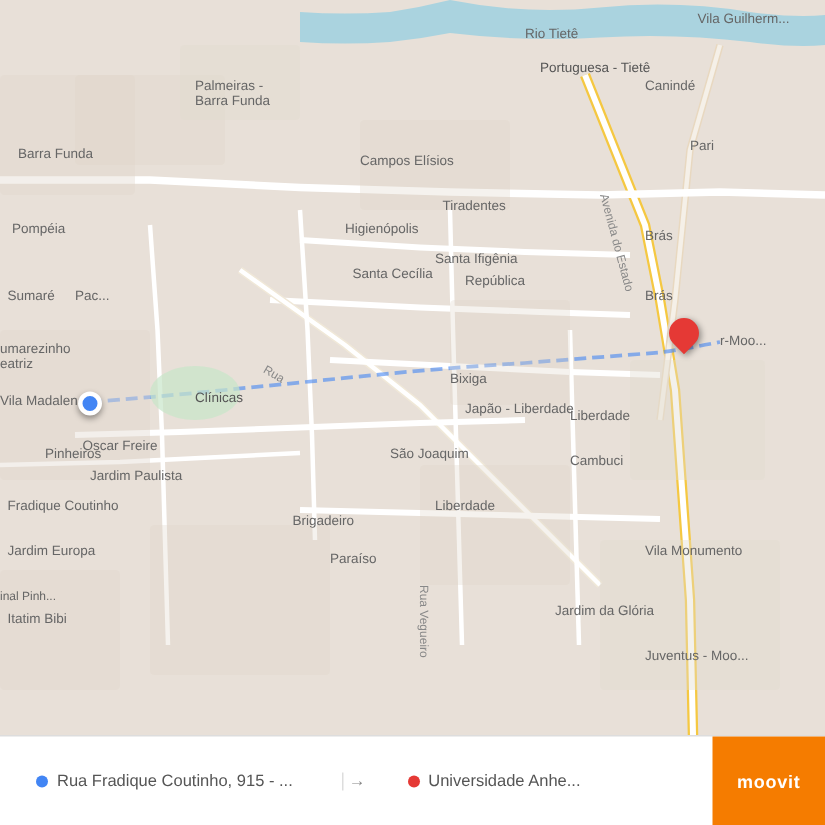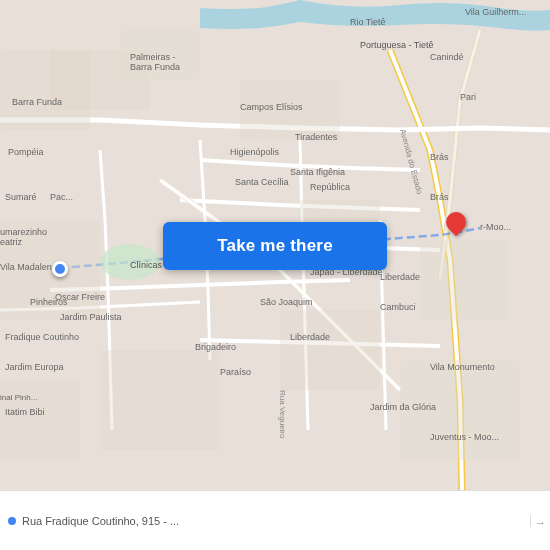--- a/index.html
+++ b/index.html
@@ -96,21 +96,21 @@
       align-items: center;
       border-top: 1px solid #ddd;
       padding: 0 0;
     }
 
     .bottom-section {
       flex: 1;
       display: flex;
       flex-direction: column;
       justify-content: center;
-      padding: 0 8px;
+      padding: 0 24px;
       overflow: hidden;
     }
 
     .bottom-section.left {
       border-right: 1px solid #ddd;
     }
 
     .bottom-label {
       font-size: 11px;
       color: #555;
@@ -289,28 +289,36 @@
 
       <text x="0" y="400" font-size="8" fill="#666" font-family="Arial">inal Pinh...</text>
     </svg>
 
     <div class="blue-dot" style="left: 52px; top: 261px;"></div>
 
     <div class="red-pin" style="left: 446px; top: 212px;">
       <div class="pin-head"></div>
     </div>
 
-    <button id="take-me-there-btn">Take me there</button>
 
 
   </div>
 
   <div id="bottom-bar">
     <div class="bottom-section left">
       <div class="bottom-inner">
         <div class="location-dot"></div>
         <span class="bottom-label">Rua Fradique Coutinho, 915 - ...</span>
       </div>
     </div>
     <span class="arrow-icon">→</span>
+    <div class="bottom-section">
+      <div class="bottom-inner">
+        <div class="destination-dot"></div>
+        <span class="bottom-label">Universidade Anhe...</span>
+      </div>
+    </div>
+    <div id="moovit-logo">
+      <span class="moovit-text">moovit</span>
+    </div>
   </div>
 
 </div>
 
 </body></html>

